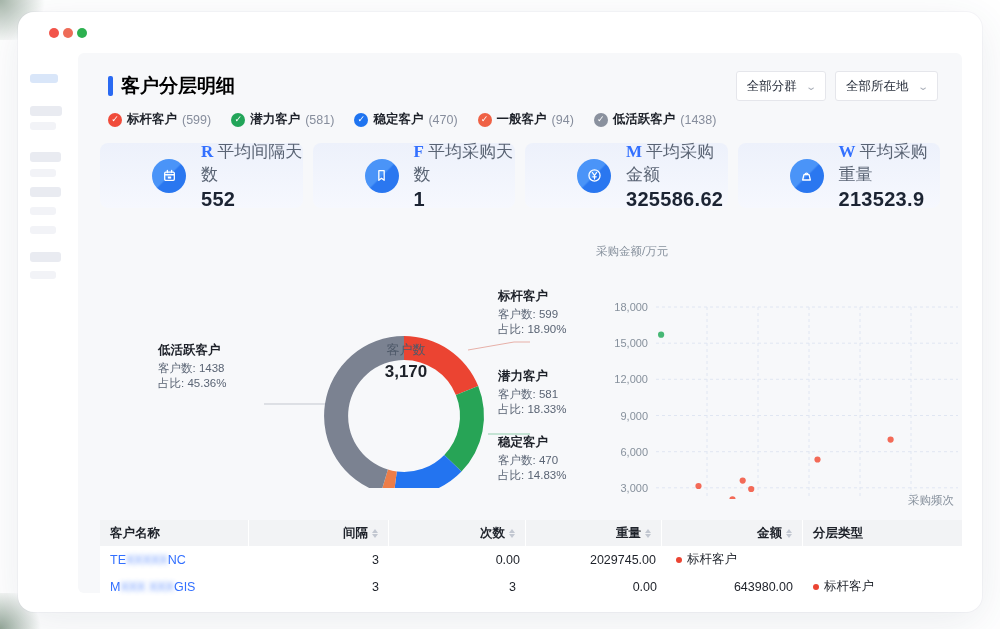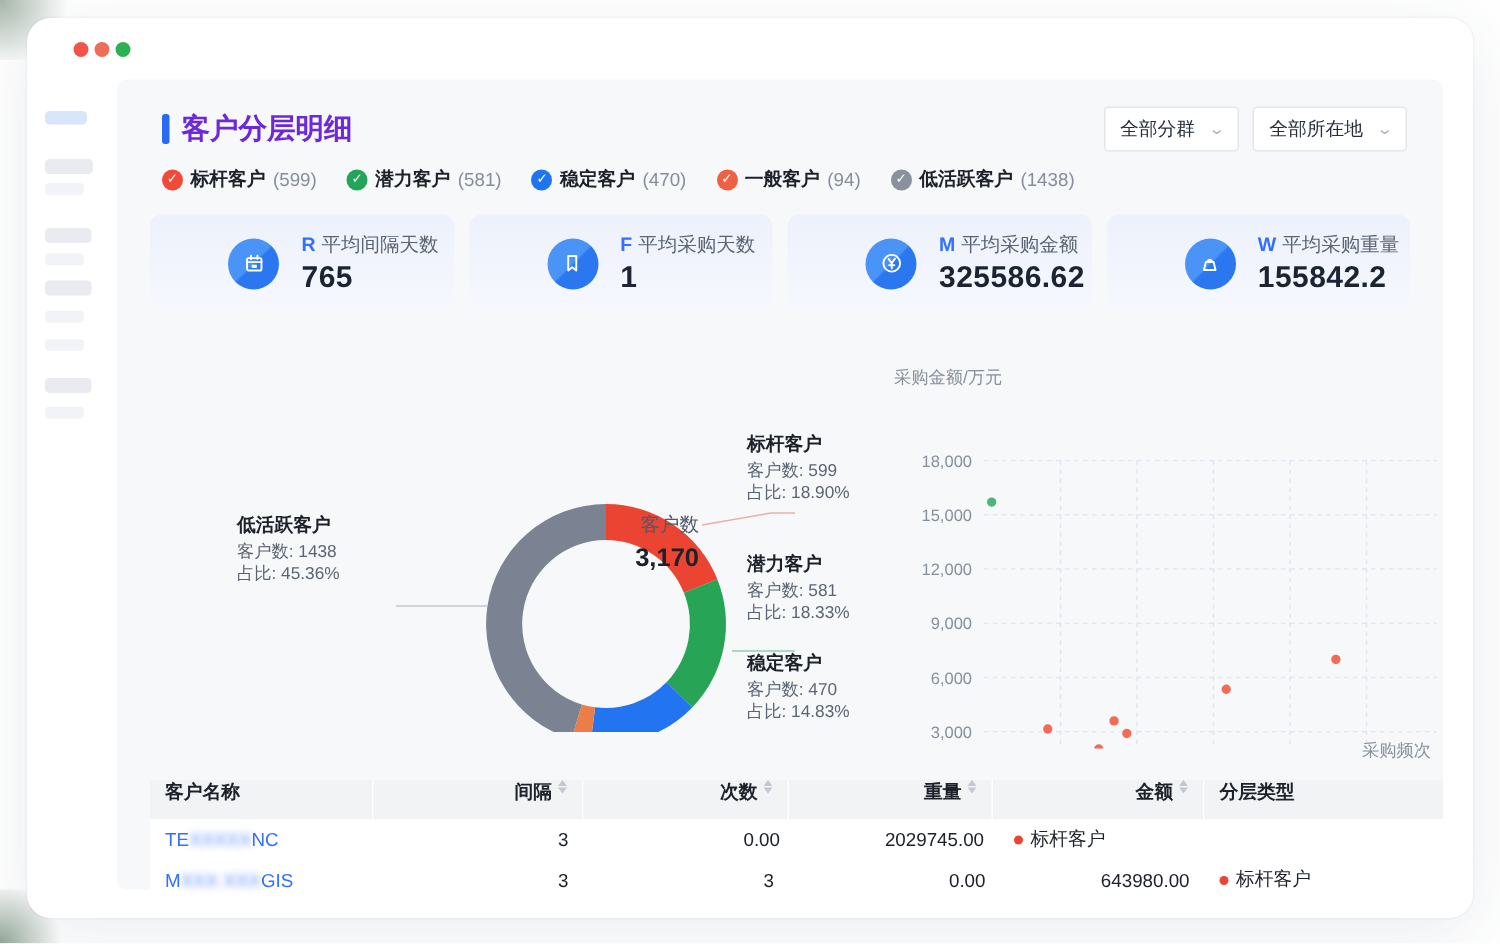--- a/index.html
+++ b/index.html
@@ -22,57 +22,57 @@
   .side-bar-skel { position:absolute; left:12px; top:0; }
   .skel-bar { position:absolute; border-radius:3px; }
 
   .panel { position:absolute; left:60px; top:41px; width:884px; height:540px;
     background:#f7f8fa; border-radius:6px; }
 
   
   .page-header { position:absolute; left:30px; top:20px; right:24px; height:32px; }
   .accent-bar { position:absolute; left:0; top:3px; width:5px; height:20px; border-radius:2px;
     background:#2a6af2; }
-  .page-title { position:absolute; left:13px; top:0; font-size:19px; font-weight:bold; color:#6d28d9; }
+  .page-title { position:absolute; left:13px; top:0; font-size:19px; font-weight:bold; color:#000000; }
   .filters { position:absolute; right:0; top:-2px; display:flex; gap:9px;padding-left:17px; }
   .select-btn { height:30px; background:#fff; border:1px solid #e5e6eb; border-radius:3px;
     display:flex; align-items:center; gap:10px; padding:0 10px; font-size:12.5px; color:#272e3b; cursor:pointer; }
   .select-btn .chev { color:#a9aeb8; font-size:10px; transform:scaleX(1.4); }
 
   
   .legend-row { position:absolute; left:30px; top:58px; display:flex; gap:20px; align-items:center; }
   .lgd { display:flex; align-items:center; gap:5px; font-size:12.5px; font-weight:bold; color:#1d2129; cursor:pointer; }
   .lgd-dot { width:14px; height:14px; border-radius:50%; color:#fff; font-size:9px; font-weight:bold;
     display:flex; align-items:center; justify-content:center; line-height:1; }
   .lgd-count { color:#868d9c; font-weight:normal; }
 
   
   .kpi-row { position:absolute; left:22px; top:90px; width:840px; display:flex; gap:10px; }
   .kpi { flex:1; height:65px; border-radius:8px; background:linear-gradient(180deg,#edf1fb,#f6f8fe);
     display:flex; align-items:center; padding-left:52px; gap:15px; }
   .kpi-icon { width:34px; height:34px; border-radius:50%;
     background:linear-gradient(135deg,#4a94f8 48%,#2a77f0 52%);
     display:flex; align-items:center; justify-content:center; flex:0 0 auto; }
-  .kpi-label { font-size:13px; color:#5a6474; }
+  .kpi-label { font-size:17px; color:#5a6474;font-family:Liberation Serif, serif; }
   .kpi-letter { color:#3370ff; font-weight:bold; margin-right:4px; }
   .kpi-value { font-size:20px; font-weight:bold; color:#1c2433; margin-top:2px; letter-spacing:.3px; }
 
   
   .chart-abs { position:absolute; }
-  .donut-center { position:absolute; left:268px; top:288px; width:120px; text-align:right; }
+  .donut-center { position:absolute; left:268px; top:288px; width:120px; text-align:center; }
   .donut-center .cl { font-size:13px; color:#4e5969; }
   .donut-center .cv { font-size:17px; font-weight:bold; color:#1d2129; margin-top:3px; }
   .callout { position:absolute; font-size:11.5px; color:#5a6474; line-height:1.35; }
   .callout .cname { font-size:12.5px; font-weight:bold; color:#1d2129; margin-bottom:2px; }
   .axis-title { position:absolute; font-size:11.5px; color:#86909c; }
 
   
   .cust-table { position:absolute; left:22px; top:467px; width:862px; }
   .t-head { display:flex; height:26px; }
-  .t-head .th { background:#f2f3f5; border-right:1px solid #fff; display:flex; 
+  .t-head .th { background:#f2f3f5; border-right:1px solid #fff; display:flex; align-items:center;
     font-size:12.5px; font-weight:bold; color:#1d2129; padding:0 10px; }
   .t-head .th:last-child { border-right:none; }
   .th.r, .td.r { justify-content:flex-end; text-align:right; }
   .sort-ic { display:inline-flex; flex-direction:column; margin-left:4px; gap:1px; cursor:pointer; }
   .sort-ic i { width:0; height:0; border-left:3.5px solid transparent; border-right:3.5px solid transparent; display:block; }
   .sort-ic .up { border-bottom:4px solid #c2c7d1; }
   .sort-ic .dn { border-top:4px solid #c2c7d1; }
   .t-row { display:flex; height:27px; background:#fff; }
   .t-row .td { display:flex; align-items:center; font-size:12.5px; color:#1d2129; padding:0 10px; }
   .name-link { color:#3370ff; cursor:pointer; white-space:nowrap; }
@@ -156,21 +156,21 @@
               <svg width="15" height="15" viewBox="0 0 14 14" fill="none" stroke="#fff" stroke-width="1.2" stroke-linecap="round" stroke-linejoin="round">
                 <rect x="2.5" y="3.8" width="9" height="7.7" rx="1"></rect>
                 <line x1="2.5" y1="6.3" x2="11.5" y2="6.3"></line>
                 <line x1="5" y1="2.3" x2="5" y2="4.3"></line>
                 <line x1="9" y1="2.3" x2="9" y2="4.3"></line>
                 <rect x="5.4" y="7.9" width="3.2" height="2" fill="#fff" stroke="none"></rect>
               </svg>
             </div>
             <div>
               <div class="kpi-label"><span class="kpi-letter">R</span><span>平均间隔天数</span></div>
-              <div class="kpi-value">765</div>
+              <div class="kpi-value">552</div>
             </div>
           </div>
           <div class="kpi">
             <div class="kpi-icon">
               <svg width="15" height="15" viewBox="0 0 14 14" fill="none" stroke="#fff" stroke-width="1.2" stroke-linecap="round" stroke-linejoin="round">
                 <path d="M4.5 2.5 h5 v9 l-2.5 -2 -2.5 2 z"></path>
               </svg>
             </div>
             <div>
               <div class="kpi-label"><span class="kpi-letter">F</span><span>平均采购天数</span></div>
@@ -191,21 +191,21 @@
           </div>
           <div class="kpi">
             <div class="kpi-icon">
               <svg width="15" height="15" viewBox="0 0 14 14" fill="none" stroke="#fff" stroke-width="1.2" stroke-linecap="round" stroke-linejoin="round">
                 <path d="M4.6 6.2 h4.8 l1.2 5 h-7.2 z"></path>
                 <path d="M5.5 6 a1.6 1.8 0 0 1 3 0"></path>
               </svg>
             </div>
             <div>
               <div class="kpi-label"><span class="kpi-letter">W</span><span>平均采购重量</span></div>
-              <div class="kpi-value">155842.2</div>
+              <div class="kpi-value">213523.9</div>
             </div>
           </div>
         </div>
 
       <svg class="chart-abs" id="donutSvg" style="left:22px; top:180px;" width="440" height="255" viewBox="0 0 440 255">
           <path fill="#eb4432" d="M304.0 103.0 A80 80 0 0 1 378.2 153.1 L355.9 162.1 A56 56 0 0 0 304.0 127.0 Z"></path>
           <path fill="#27a456" d="M378.2 153.1 A80 80 0 0 1 361.5 238.6 L344.3 221.9 A56 56 0 0 0 355.9 162.1 Z"></path>
           <path fill="#2374f0" d="M361.5 238.6 A80 80 0 0 1 293.7 262.3 L296.8 238.5 A56 56 0 0 0 344.3 221.9 Z"></path>
           <path fill="#ed7d48" d="M293.7 262.3 A80 80 0 0 1 281.0 259.6 L287.9 236.6 A56 56 0 0 0 296.8 238.5 Z"></path>
           <path fill="#7b8291" d="M281.0 259.6 A80 80 0 0 1 304.0 103.0 L304.0 127.0 A56 56 0 0 0 287.9 236.6 Z"></path>

